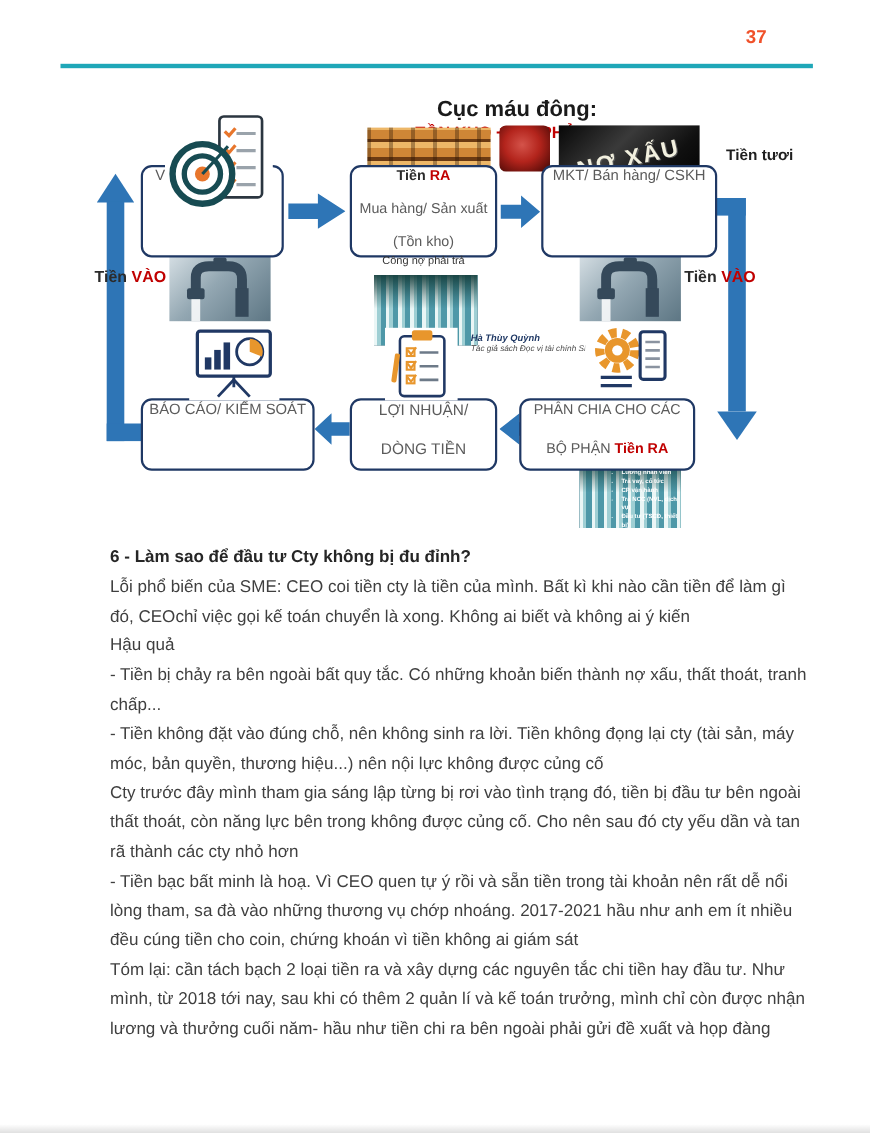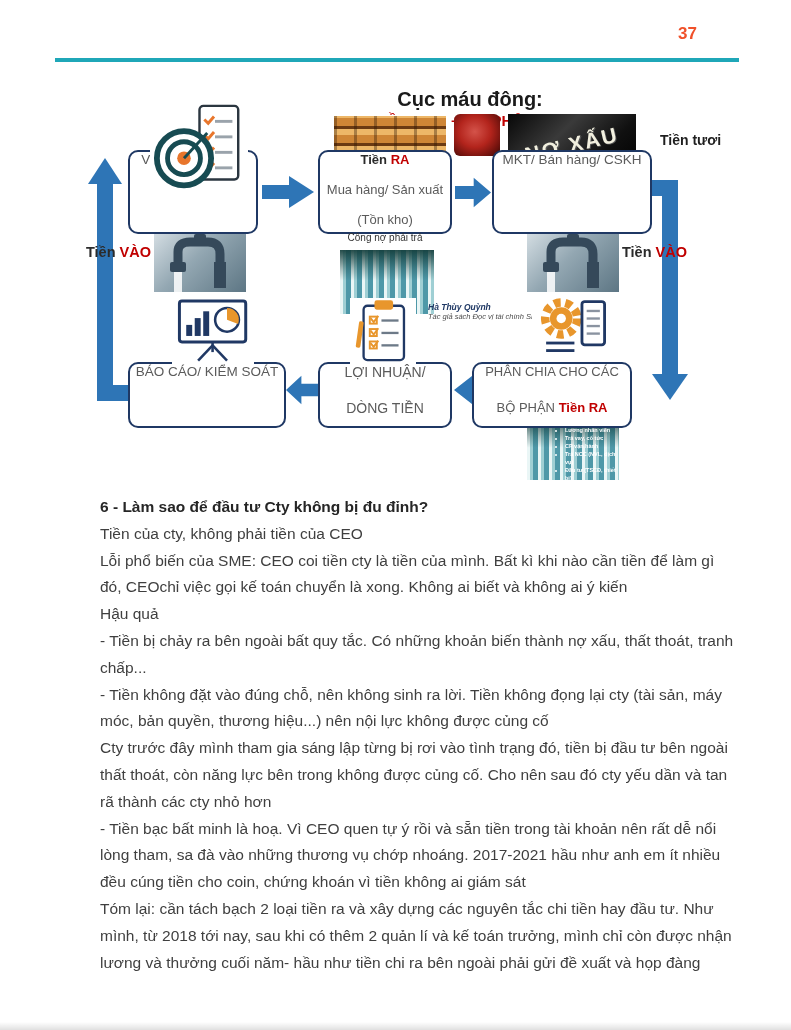--- a/index.html
+++ b/index.html
@@ -302,21 +302,20 @@
         <li>Trả NCC (NVL, dịch vụ)</li>
         <li>Đầu tư (TSCĐ, thiết bị)</li>
         <li>Thuế</li>
       </ul>
     </div>
 
   </div>
 
   <div class="content">
     <p class="heading">6 - Làm sao để đầu tư Cty không bị đu đỉnh?</p>
-    <p>Tiền của cty, không phải tiền của CEO</p>
     <p>Lỗi phổ biến của SME: CEO coi tiền cty là tiền của mình. Bất kì khi nào cần tiền để làm gì đó, CEOchỉ việc gọi kế toán chuyển là xong. Không ai biết và không ai ý kiến</p>
     <p>Hậu quả</p>
     <p>- Tiền bị chảy ra bên ngoài bất quy tắc. Có những khoản biến thành nợ xấu, thất thoát, tranh chấp...</p>
     <p>- Tiền không đặt vào đúng chỗ, nên không sinh ra lời. Tiền không đọng lại cty (tài sản, máy móc, bản quyền, thương hiệu...) nên nội lực không được củng cố</p>
     <p>Cty trước đây mình tham gia sáng lập từng bị rơi vào tình trạng đó, tiền bị đầu tư bên ngoài thất thoát, còn năng lực bên trong không được củng cố. Cho nên sau đó cty yếu dần và tan rã thành các cty nhỏ hơn</p>
     <p>- Tiền bạc bất minh là hoạ. Vì CEO quen tự ý rồi và sẵn tiền trong tài khoản nên rất dễ nổi lòng tham, sa đà vào những thương vụ chớp nhoáng. 2017-2021 hầu như anh em ít nhiều đều cúng tiền cho coin, chứng khoán vì tiền không ai giám sát</p>
     <p>Tóm lại: cần tách bạch 2 loại tiền ra và xây dựng các nguyên tắc chi tiền hay đầu tư. Như mình, từ 2018 tới nay, sau khi có thêm 2 quản lí và kế toán trưởng, mình chỉ còn được nhận lương và thưởng cuối năm- hầu như tiền chi ra bên ngoài phải gửi đề xuất và họp đàng</p>
   </div>
 
 </div>

